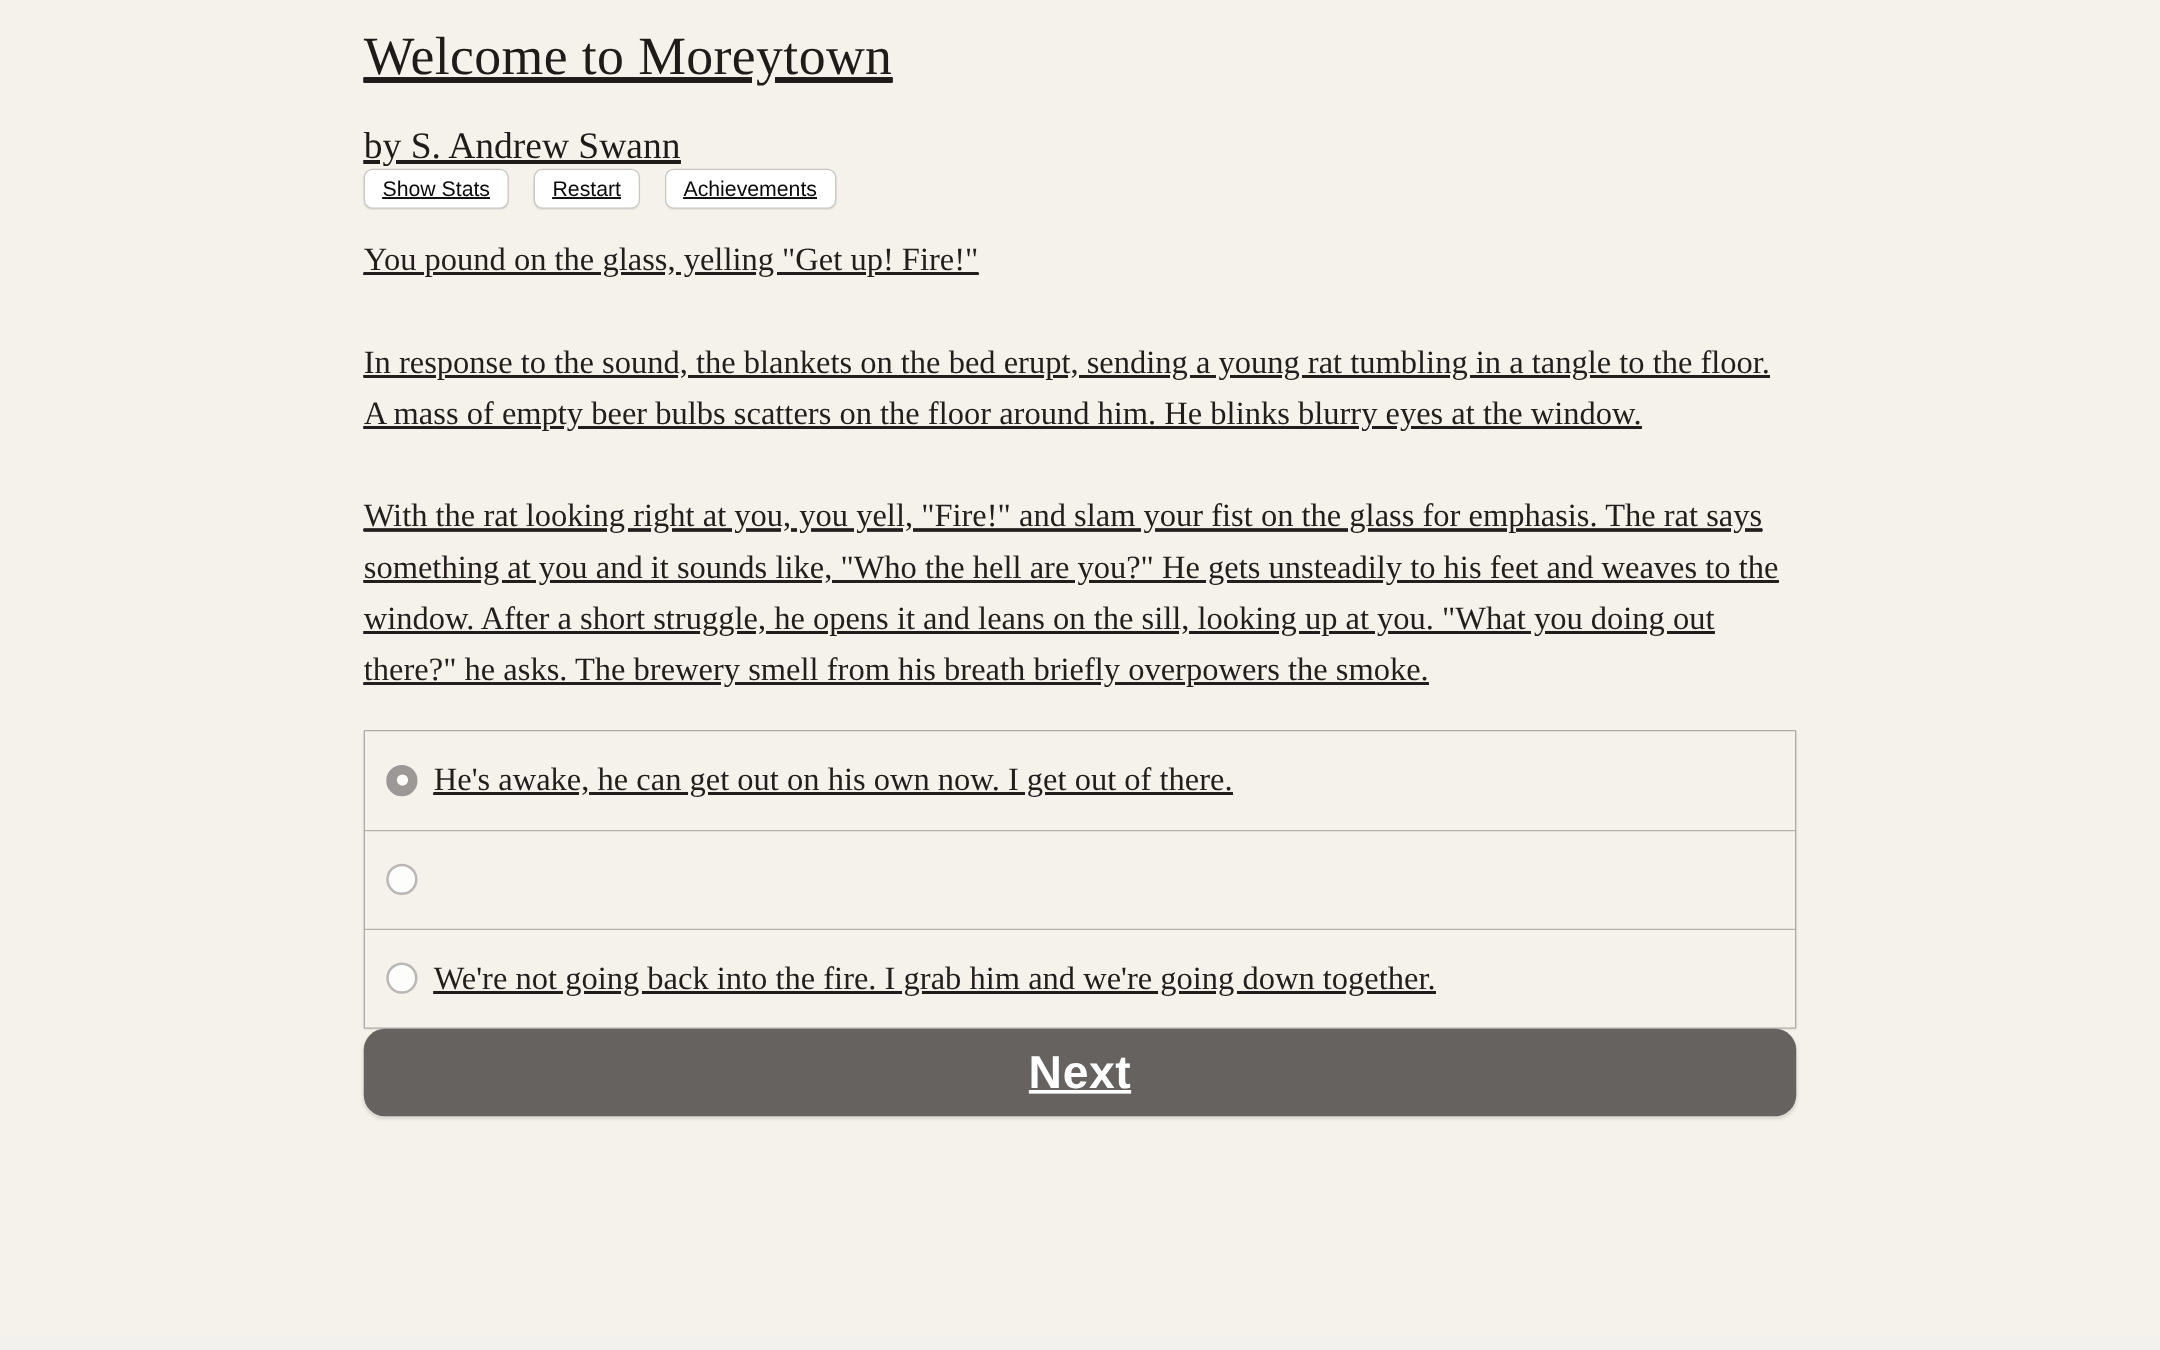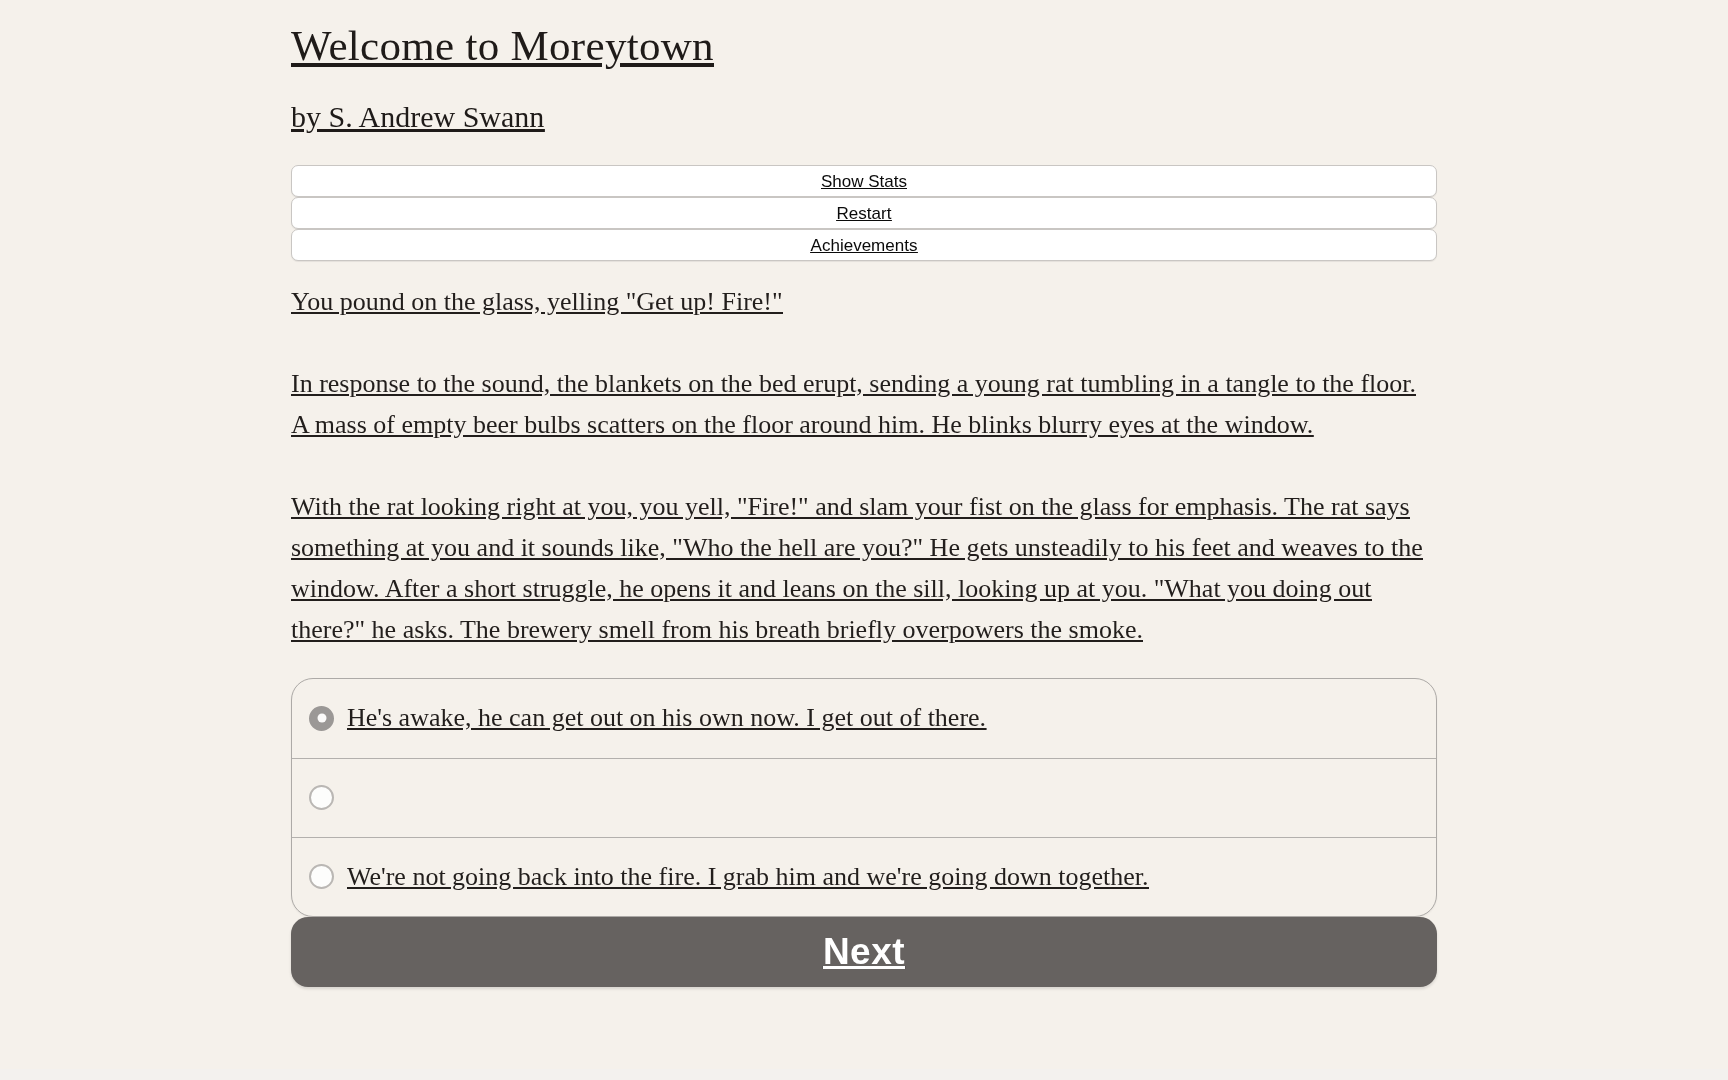--- a/index.html
+++ b/index.html
@@ -27,23 +27,22 @@
     color: #1f1b19;
     letter-spacing: 0.3px;
   }
   .byline {
     margin-top: 27px;
     font-size: 30px;
     line-height: 1.2;
     color: #1f1b19;
   }
   .toolbar {
-    margin-top: 30px;
     display: flex;
-    flex-direction: column;
+    gap: 20px;
   }
   .toolbar button {
     font-family: "Liberation Sans", "DejaVu Sans", sans-serif;
     font-size: 17px;
     line-height: 1;
     color: #0a0a0a;
     background: #ffffff;
     border: 1px solid #c9c6c3;
     border-radius: 7px;
     padding: 7px 14px 6px;
@@ -53,21 +52,21 @@
   .story {
     margin-top: 20px;
     font-size: 26px;
     line-height: 41px;
   }
   .story p { margin-bottom: 41px; }
   .story p:last-child { margin-bottom: 0; }
   .choices {
     margin-top: 28px;
     border: 1px solid #adaaa7;
-    border-radius: 22px;
+    border-radius: 1px;
     background: #f5f1eb;
     overflow: hidden;
     box-shadow: 0 1px 2px rgba(0,0,0,0.06);
   }
   .choice-row {
     display: flex;
     align-items: center;
     height: 79px;
     padding: 0 20px 0 17px;
     cursor: pointer;

